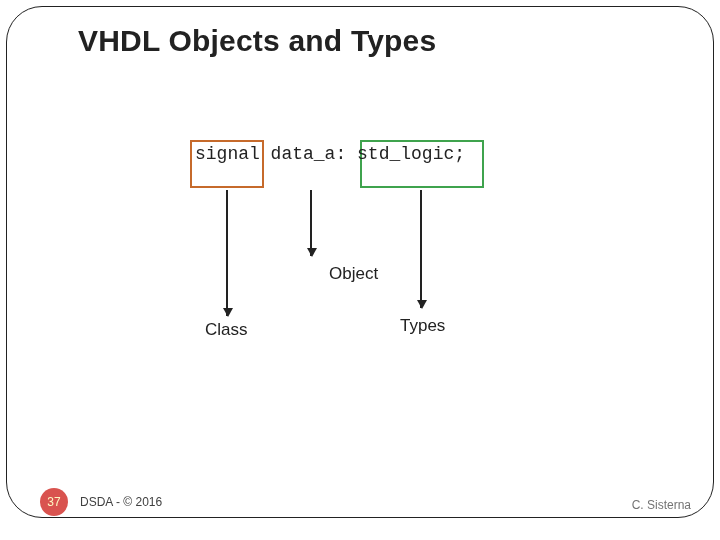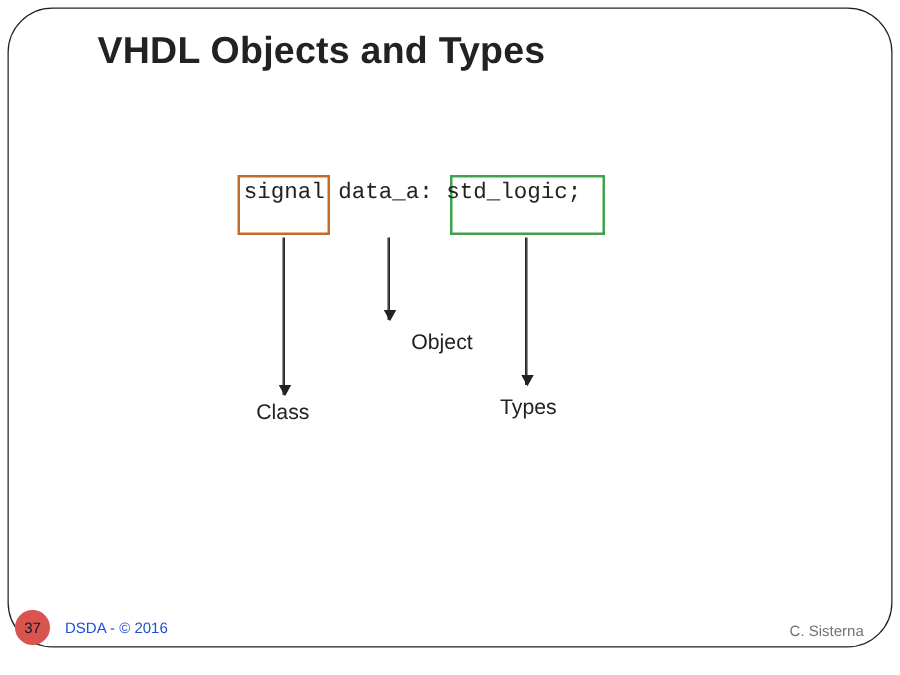--- a/index.html
+++ b/index.html
@@ -76,29 +76,30 @@
     position: absolute;
     left: 12px; bottom: 8px;
     display: flex;
     align-items: center;
     gap: 12px;
   }
   .badge {
     width: 28px; height: 28px;
     border-radius: 50%;
     background: #d9534f;
-    color: #0f172a;
+    color: #fef9c3;
     font-size: 12px;
     display: flex;
     align-items: center;
     justify-content: center;
+    margin-left: 28px;
   }
   .footer-left {
     font-size: 12px;
-    color: #1d4ed8;
+    color: #404040;
   }
   .footer-right {
     position: absolute;
     right: 29px; bottom: 12px;
     font-size: 12px;
     color: #737373;
   }
 </style>
 </head>
 <body>

